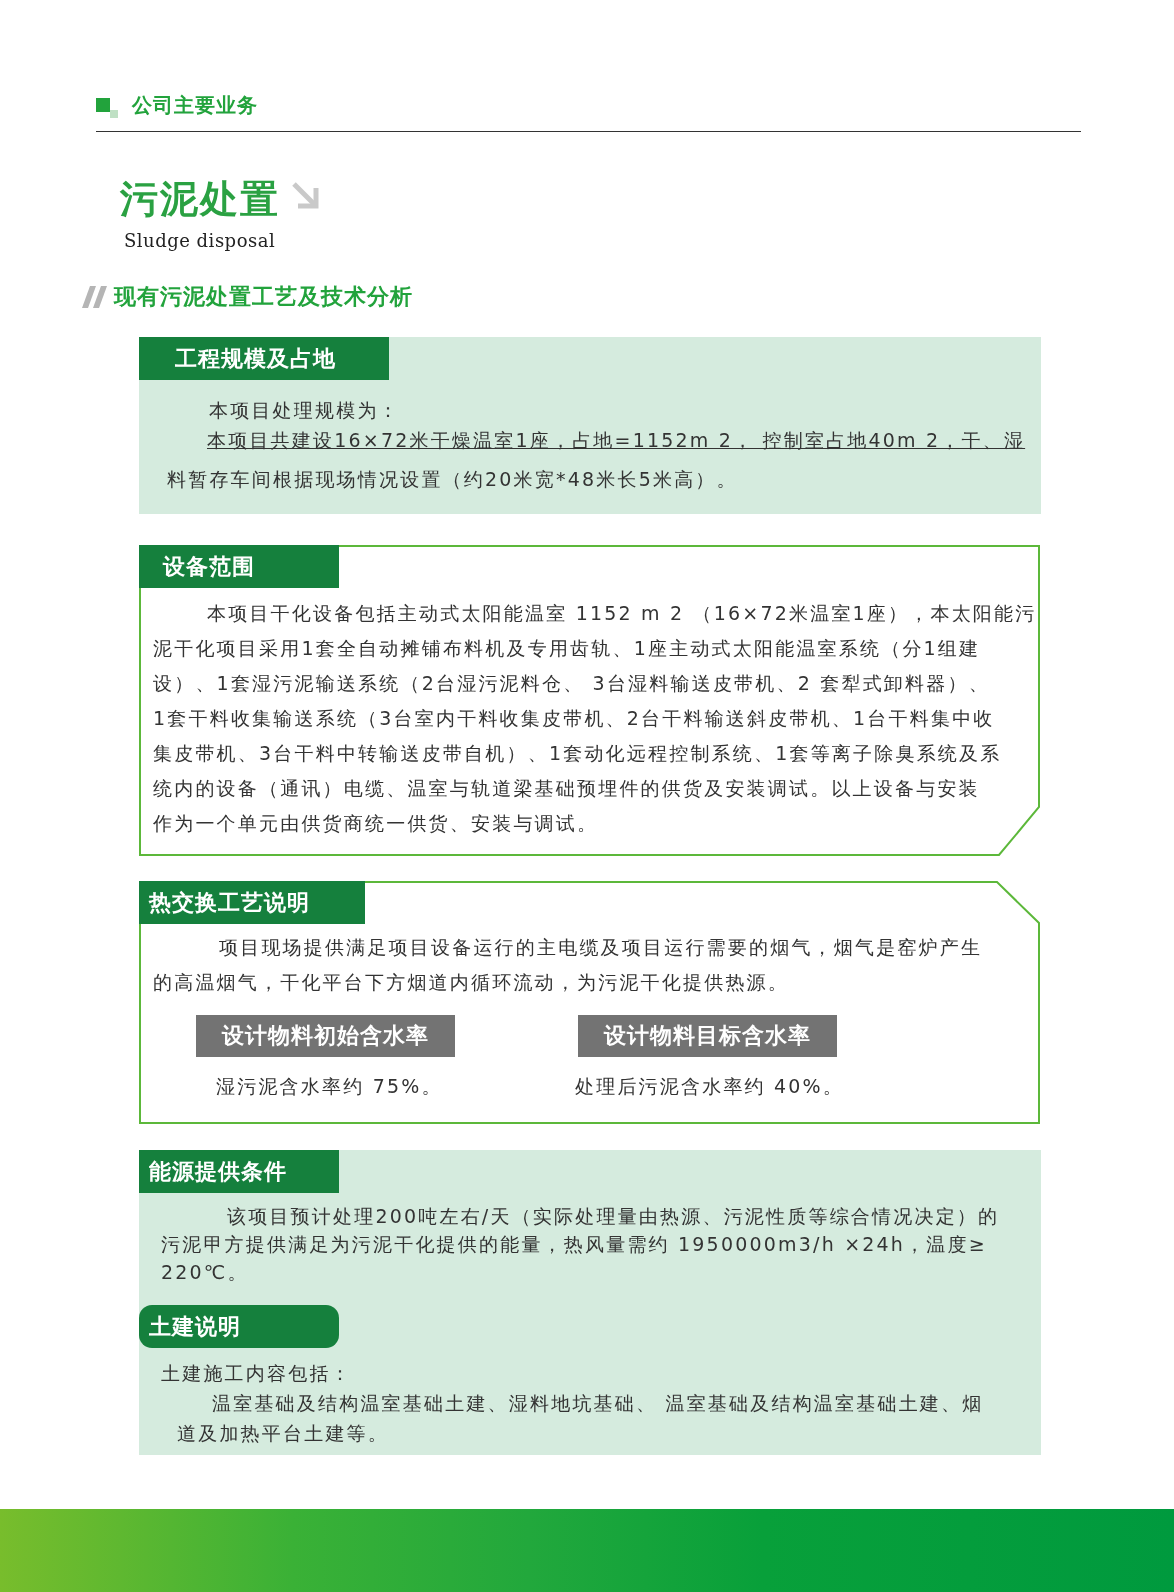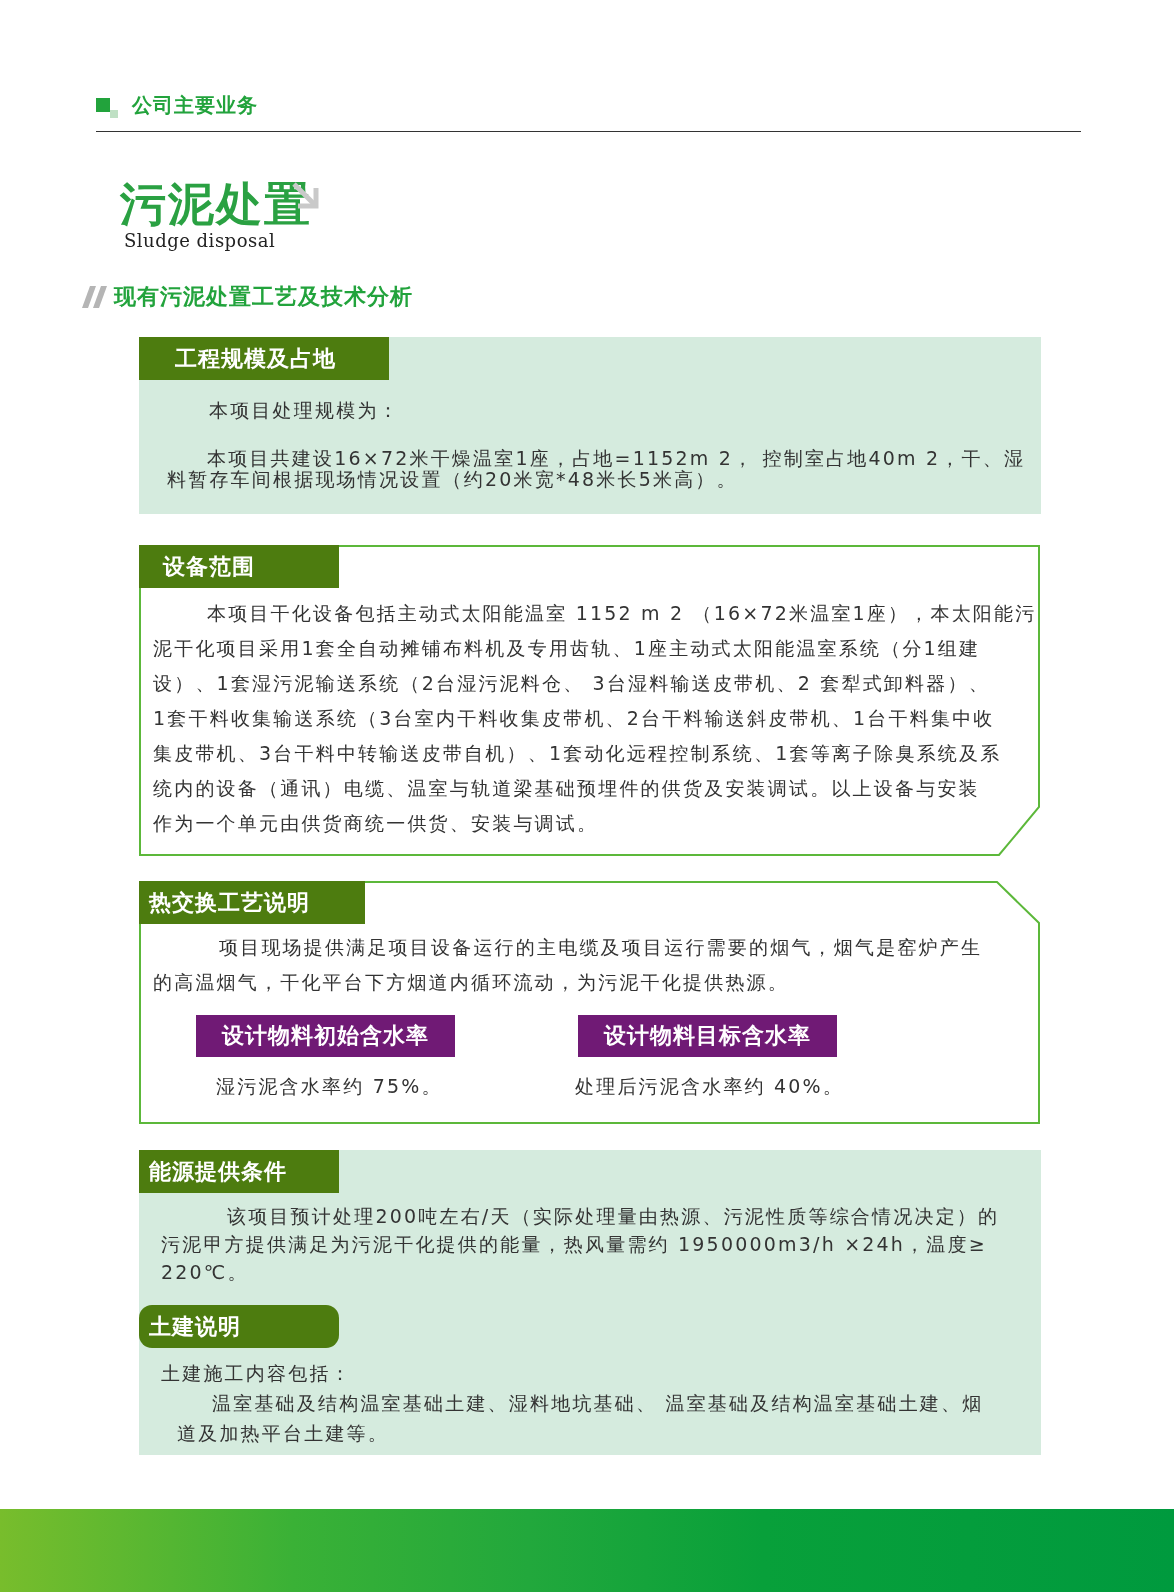--- a/index.html
+++ b/index.html
@@ -4,37 +4,37 @@
 <style>
   * { box-sizing: border-box; margin: 0; padding: 0; }
   html, body { width: 1174px; height: 1592px; background: #ffffff; overflow: hidden; }
   body { position: relative; font-family: "DejaVu Sans", "Liberation Sans", sans-serif; color: #333; }
 
   .header { position: absolute; left: 96px; top: 88px; width: 985px; height: 44px; border-bottom: 1.5px solid #333; }
   .header .sq1 { position: absolute; left: 0; top: 10px; width: 14px; height: 14px; background: #22a33c; }
   .header .sq2 { position: absolute; left: 14px; top: 22px; width: 8px; height: 8px; background: #bfe0c4; }
   .header .title { position: absolute; left: 36px; top: 4px; font-size: 20px; font-weight: bold; color: #22a33c; letter-spacing: 1px; }
 
-  .page-title { position: absolute; left: 120px; top: 174px; font-size: 46px; font-weight: bold; color: #2aa142; letter-spacing: 2px; }
+  .page-title { position: absolute; left: 120px; top: 174px; font-size: 38px; font-weight: bold; color: #2aa142; letter-spacing: 2px; }
   .title-arrow { position: absolute; left: 290px; top: 180px; width: 34px; height: 34px; }
   .subtitle { position: absolute; left: 124px; top: 230px; font-family: "DejaVu Serif", "Liberation Serif", serif; font-size: 18px; color: #222; letter-spacing: 0.5px; }
 
   .section-head { position: absolute; left: 82px; top: 282px; height: 30px; }
   .section-head .slashes { position: absolute; left: 0; top: 4px; width: 26px; height: 22px; }
   .section-head .text { position: absolute; left: 32px; top: 0; font-size: 22px; font-weight: bold; color: #22a33c; white-space: nowrap; letter-spacing: 1px; }
 
   .box { position: absolute; left: 139px; width: 902px; }
   .box.filled { background: #d5ebde; }
-  .tag { position: absolute; left: 0; top: 0; height: 43px; background: #4d7c0f; color: #fff; font-weight: bold; font-size: 22px; line-height: 43px; padding-left: 12px; letter-spacing: 1px; }
+  .tag { position: absolute; left: 0; top: 0; height: 43px; background: #15803d; color: #fff; font-weight: bold; font-size: 22px; line-height: 43px; padding-left: 12px; letter-spacing: 1px; }
   .body-text { position: absolute; font-size: 19px; color: #333; letter-spacing: 2.2px; line-height: 35px; }
 
   .box-outline { position: absolute; left: 139px; width: 902px; }
   .box-outline svg { position: absolute; left: 0; top: 0; }
 
-  .subtag { position: absolute; height: 42px; background: #701a75; color: #fff; font-weight: bold; font-size: 22px; line-height: 42px; text-align: center; letter-spacing: 1px; }
+  .subtag { position: absolute; height: 42px; background: #737373; color: #fff; font-weight: bold; font-size: 22px; line-height: 42px; text-align: center; letter-spacing: 1px; }
 
   .footer-bar { position: absolute; left: 0; top: 1509px; width: 1174px; height: 83px;
     background: linear-gradient(90deg, #78bd2c 0%, #3ab136 25%, #22a83c 45%, #08a03a 65%, #009a3e 100%); }
 </style>
 </head>
 <body>
 
 <div class="header">
   <span class="sq1"></span>
   <span class="sq2"></span>
@@ -52,21 +52,21 @@
   <svg class="slashes" viewBox="0 0 26 22">
     <polygon points="8,0 14,0 6,22 0,22" fill="#b5b5b5"></polygon>
     <polygon points="19,0 25,0 17,22 11,22" fill="#b5b5b5"></polygon>
   </svg>
   <span class="text">现有污泥处置工艺及技术分析</span>
 </div>
 
 <div class="box filled" style="top:337px;height:177px;">
   <div class="tag" style="width:250px;padding-left:36px;">工程规模及占地</div>
   <div class="body-text" style="left:70px;top:56px;white-space:nowrap;">本项目处理规模为：</div>
-  <div class="body-text" style="left:68px;top:104px;white-space:nowrap;">本项目共建设16×72米干燥温室1座，占地=1152m 2， 控制室占地40m 2，干、湿</div>
+  <div class="body-text" style="left:68px;top:86px;white-space:nowrap;text-decoration:underline;">本项目共建设16×72米干燥温室1座，占地=1152m 2， 控制室占地40m 2，干、湿</div>
   <div class="body-text" style="left:28px;top:125px;white-space:nowrap;">料暂存车间根据现场情况设置（约20米宽*48米长5米高）。</div>
 </div>
 
 <div class="box-outline" style="top:545px;height:312px;">
   <svg width="902" height="312">
     <polygon points="1,1 900,1 900,262 860,310 1,310" fill="#ffffff" stroke="#5cb83a" stroke-width="2"></polygon>
   </svg>
   <div class="tag" style="width:200px;padding-left:24px;">设备范围</div>
   <div class="body-text" style="left:68px;top:51px;white-space:nowrap;">本项目干化设备包括主动式太阳能温室 1152 m 2 （16×72米温室1座），本太阳能污</div>
   <div class="body-text" style="left:14px;top:86px;white-space:nowrap;">泥干化项目采用1套全自动摊铺布料机及专用齿轨、1座主动式太阳能温室系统（分1组建</div>

